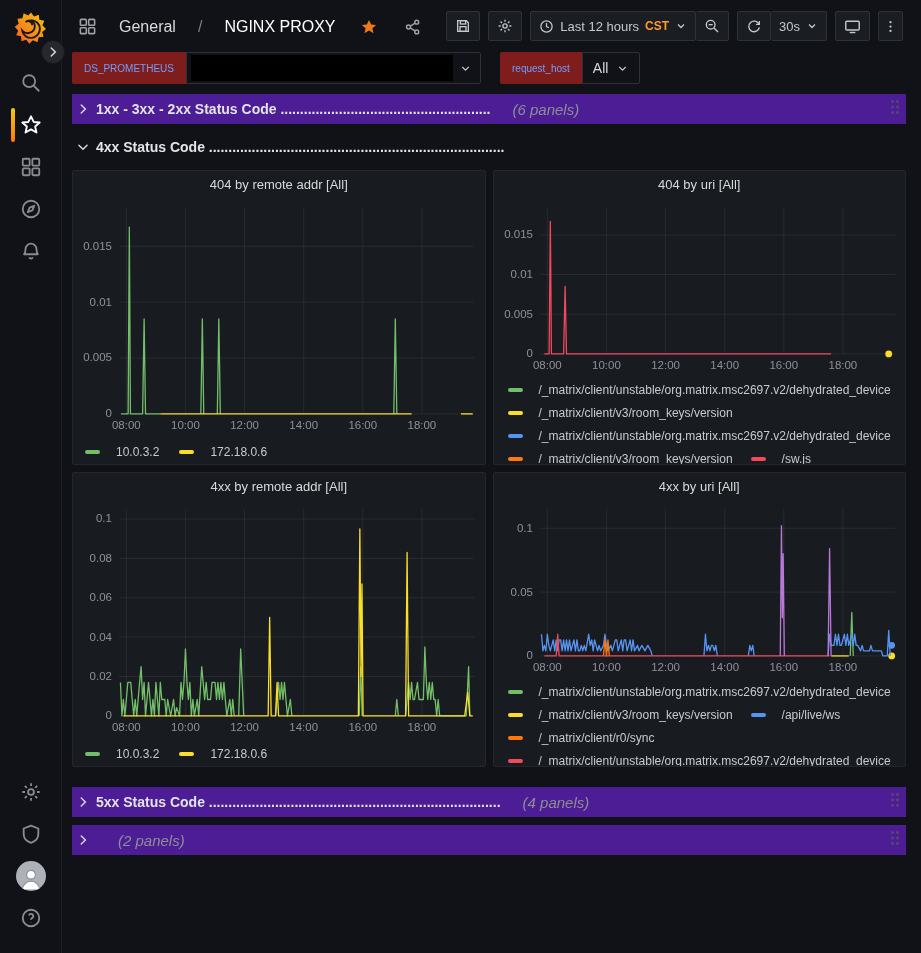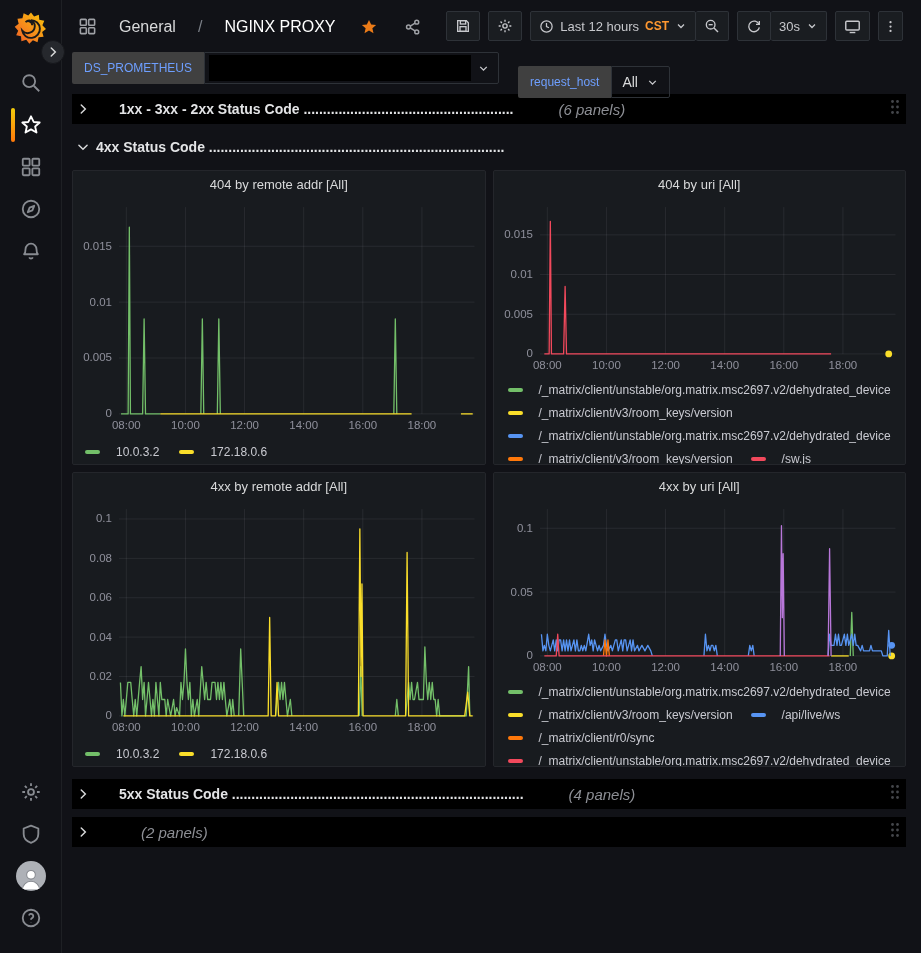--- a/index.html
+++ b/index.html
@@ -36,43 +36,43 @@
   .actions { display:flex; align-items:flex-start; gap:8px; }
   .btn { height:30px; min-width:30px; display:flex; align-items:center; justify-content:center;
     gap:6px; background:#1a1d21; border:1px solid #2e3238; border-radius:2px;
     color:#c7c8cc; font-size:13px; padding:0 8px; cursor:pointer; white-space:nowrap; }
   .btn-group { display:flex; }
   .btn-group .btn + .btn { border-left:none; }
   .tz { color:#ff9830; font-weight:700; font-size:12px; }
 
   
   .subnav { height:36px; display:flex; align-items:flex-start; padding:0 0 0 10px; gap:0; }
-  .var-label { height:32px; display:flex; align-items:center; padding:0 12px; background:#404040;
-    color:#6e9fff; font-size:12px; font-weight:500; border-radius:2px 0 0 2px; }
+  .var-label { height:32px; display:flex; align-items:center; padding:0 12px; background:#7f1d1d;
+    color:#6e9fff; font-size:10px; font-weight:500; border-radius:2px 0 0 2px; }
   .var-select { height:32px; display:flex; align-items:center; border:1px solid #2e3238;
     background:#111217; border-radius:0 2px 2px 0; cursor:pointer; }
   .redacted { width:262px; height:26px; background:#000; margin:0 4px 0 4px; }
   .var-select .caret { margin:0 8px 0 2px; }
-  .var-group2 { display:flex; margin-left:19px;margin-top:14px; }
+  .var-group2 { display:flex; margin-left:19px; }
   .all-select { height:32px; display:flex; align-items:center; gap:8px; border:1px solid #2e3238;
     padding:0 10px; color:#d8d9da; font-size:14px; border-radius:0 2px 2px 0; cursor:pointer; }
 
   
   .dash { padding:6px 15px 0 10px; }
   .rowhead { height:30px; display:flex; align-items:center; padding:0 6px 0 4px;
     margin-bottom:8px; cursor:pointer; }
-  .rowhead.collapsed { background:#000000;gap:23px; }
+  .rowhead.collapsed { background:#4c1d95; }
   .rowhead .chev { display:flex; margin-right:6px; }
   .rowhead .chev.open { transform:rotate(90deg); }
   .rowhead .rtitle { font-size:14px; font-weight:700; color:#e3e4e6; white-space:nowrap;
     overflow:hidden; max-width:560px; }
   .rowhead .rcount { font-size:15px; font-style:italic; color:#8d8f95; margin-left:22px; white-space:nowrap; }
   .rowhead .handle { margin-left:auto; cursor:grab; opacity:.8; }
 
-  .panels-grid { display:grid; grid-template-columns:1fr 1fr; gap:7px; margin-bottom:12px; }
+  .panels-grid { display:grid; grid-template-columns:1fr 1fr; gap:7px; margin-bottom:20px; }
   .panel { background:#181b1f; border:1px solid #24262b; border-radius:2px; height:295px;
     overflow:hidden; display:flex; flex-direction:column; }
   .panel-title { height:28px; line-height:28px; text-align:center; font-size:13px;
     font-weight:500; color:#d8d9da; cursor:pointer; white-space:nowrap; overflow:hidden; }
   .legend { font-size:12px; color:#c9cad1; }
   .legend-inline { display:flex; align-items:flex-start; column-gap:20px; padding:6px 0 0 12px; height:30px; }
   .legend-wrap { display:flex; flex-wrap:wrap; align-content:flex-start; column-gap:18px;
     padding:4px 0 0 14px; height:90px; overflow:hidden; }
   .l-item { display:inline-flex; align-items:center; gap:16px; white-space:nowrap;
     overflow:hidden; height:23px; flex:0 0 auto; cursor:pointer; }

